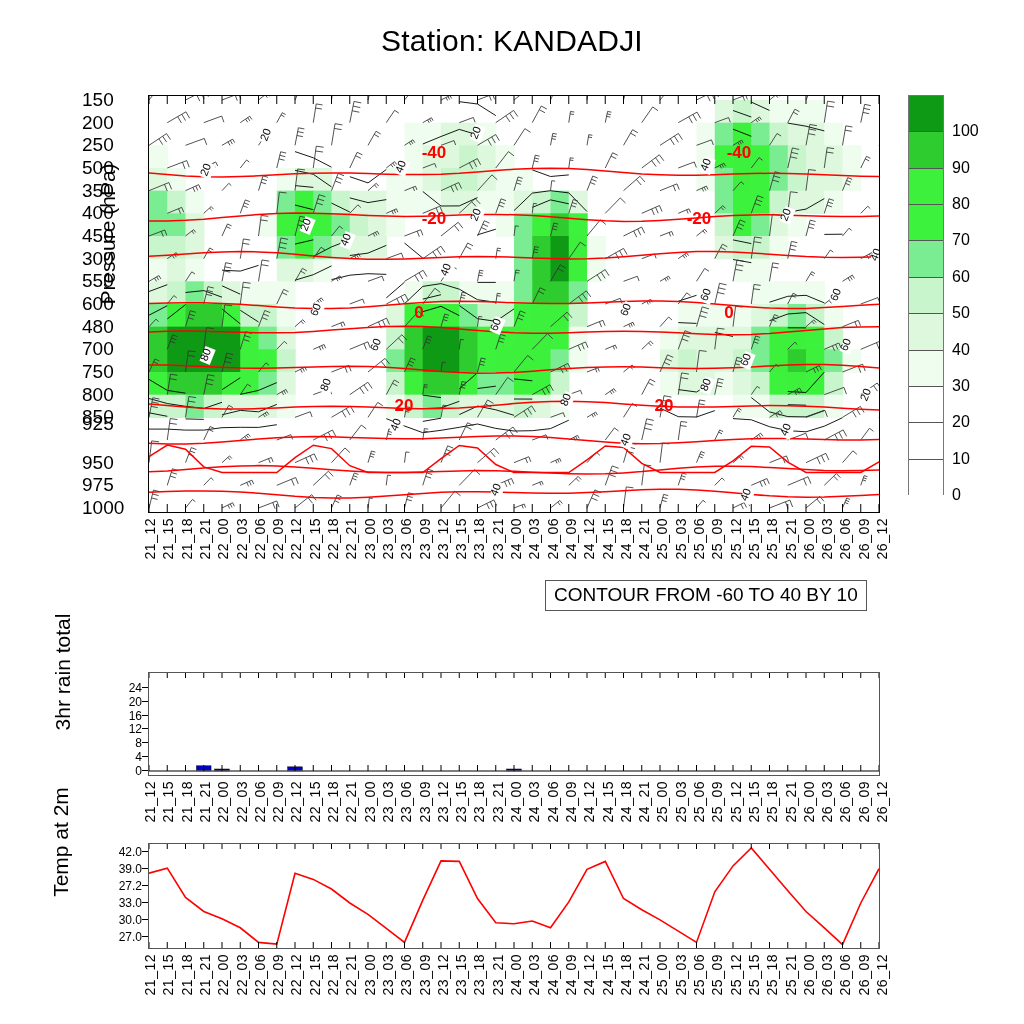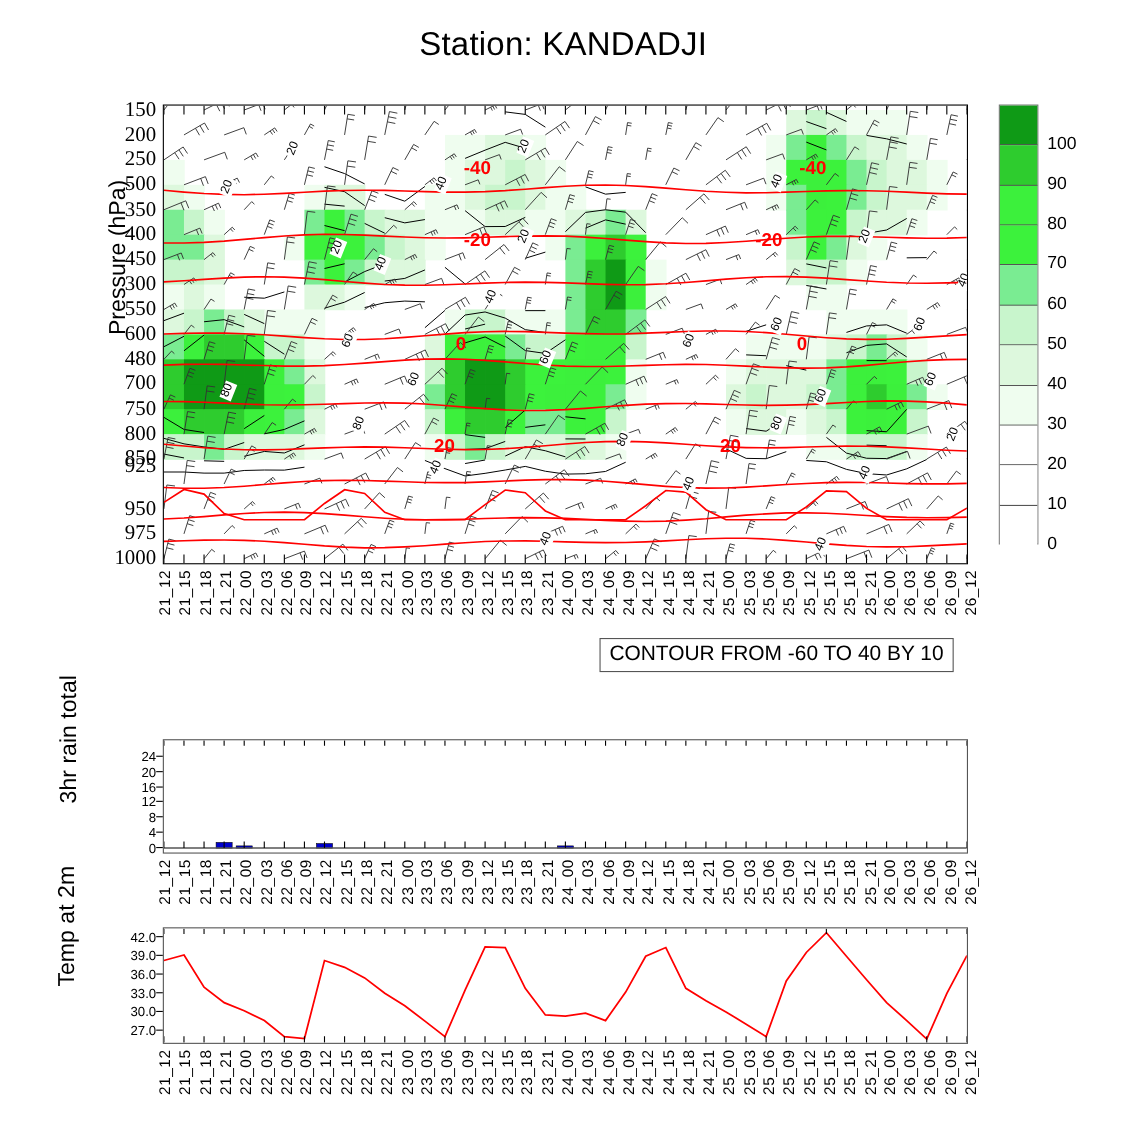--- a/index.html
+++ b/index.html
@@ -14,22 +14,22 @@
 
   
   #main-panel{position:absolute;left:148px;top:95px;width:732px;height:418px;
     border:1px solid #000;box-sizing:border-box;background:#fff;overflow:hidden;}
   #main-svg{position:absolute;left:0;top:0;}
 
   #ylabel-main{
     position:absolute;left:-22px;top:222px;width:260px;text-align:center;
     font-size:21px;transform:rotate(-90deg);transform-origin:center center;
   }
-  .ytick-main{position:absolute;right:0;font-size:19px;text-align:right;
-    width:60px;transform:translateY(-50%);font-family:Liberation Serif, serif;}
+  .ytick-main{position:absolute;right:0;font-size:19px;
+    width:60px;transform:translateY(-50%);}
   #ytick-wrap-main{position:absolute;left:80px;top:95px;width:62px;height:418px;}
 
   
   .xlab{
     position:absolute;top:0;font-size:14px;
     writing-mode:vertical-rl;transform:rotate(180deg);
     white-space:nowrap;letter-spacing:0.5px;
   }
   .xlab-wrap{position:absolute;height:58px;}
 
@@ -2084,21 +2084,21 @@
     <div class="xlab" style="left: 689.4px;">26_06</div>
     <div class="xlab" style="left: 707.7px;">26_09</div>
     <div class="xlab" style="left: 726px;">26_12</div>
   </div>
 
 <div id="ylabel-temp">Temp at 2m</div>
 <div id="ytick-wrap-temp">
     <div class="ytick-small" style="top: 93.7568px; width: 54px;">27.0</div>
     <div class="ytick-small" style="top: 76.8919px; width: 54px;">30.0</div>
     <div class="ytick-small" style="top: 60.027px; width: 54px;">33.0</div>
-    <div class="ytick-small" style="top: 43.1622px; width: 54px;">36.0</div>
+    <div class="ytick-small" style="top: 43.1622px; width: 54px;">27.2</div>
     <div class="ytick-small" style="top: 26.2973px; width: 54px;">39.0</div>
     <div class="ytick-small" style="top: 9.43243px; width: 54px;">42.0</div>
   </div>
 <div id="temp-panel">
   <svg id="temp-svg" width="730" height="104">
       <path d="M0.0,29.2L18.3,24.2L36.5,53.4L54.8,67.5L73.0,74.8L91.3,83.8L109.5,98.4L127.8,100.1L146.0,29.2L164.3,35.4L182.5,45.0L200.8,59.0L219.0,70.3L237.3,84.3L255.5,98.4L273.8,56.2L292.0,16.9L310.3,17.4L328.5,54.5L346.8,78.7L365.0,79.8L383.3,77.0L401.5,83.8L419.8,57.9L438.0,25.3L456.3,17.4L474.5,54.5L492.8,65.8L511.0,75.9L529.3,87.1L547.5,98.4L565.8,47.8L584.0,21.9L602.3,3.9L620.5,25.3L638.8,46.7L657.0,67.5L675.3,83.8L693.5,100.6L711.8,59.0L730.0,24.7" fill="none" stroke="#ff0000" stroke-width="1.6"></path>
       <g stroke="#000" stroke-width="1">
         <line x1="0" y1="104" x2="0" y2="98"></line>
         <line x1="0" y1="0" x2="0" y2="5"></line>
         <line x1="18.25" y1="104" x2="18.25" y2="98"></line>

